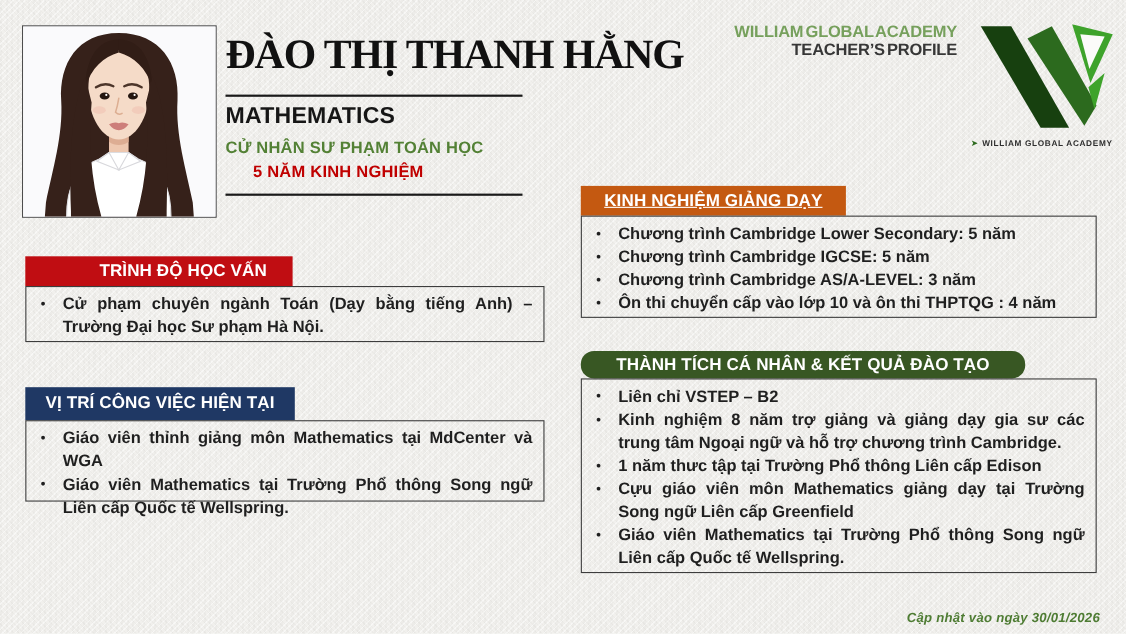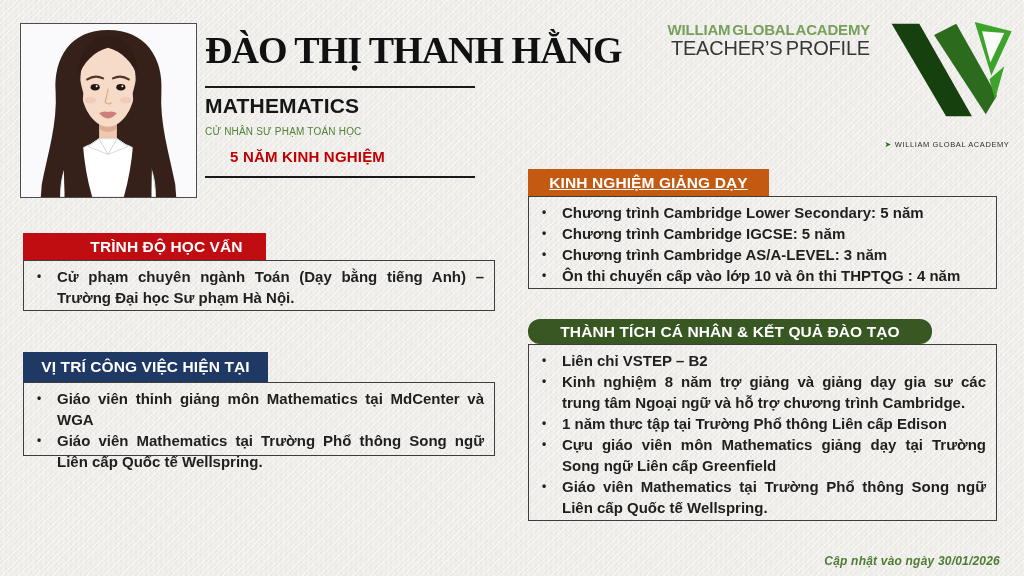--- a/index.html
+++ b/index.html
@@ -18,30 +18,30 @@
   .photo svg{display:block; width:100%; height:100%;}
   
   .name{position:absolute; left:205px; top:28px; width:620px;
         font-family:"Liberation Serif","DejaVu Serif",serif;
         font-weight:bold; font-size:38px; letter-spacing:-1px; color:#111;
         white-space:nowrap;}
   .rule{position:absolute; left:205px; width:270px; height:2px; background:#1a1a1a;}
   .rule-top{top:86px;}
   .rule-bottom{top:176px;}
   .subject{position:absolute; left:205px; top:94px; font-size:21px; font-weight:bold; color:#161616; letter-spacing:.2px;}
-  .degree{position:absolute; left:205px; top:126px; font-size:10px; font-weight:normal; letter-spacing:.2px;}
+  .degree{position:absolute; left:205px; top:126px; font-size:15px; font-weight:bold; letter-spacing:.2px;}
   .expline{position:absolute; left:205px; top:148px; font-size:15px; font-weight:bold; letter-spacing:.2px;margin-left:25px;}
   
   .brand{position:absolute; left:560px; top:22px; width:310px; text-align:right; line-height:1.05;}
   .brand-academy{font-size:15px; font-weight:bold; letter-spacing:-.2px; word-spacing:-2px;}
-  .brand-profile{font-size:20px; font-weight:normal; color:#373737; letter-spacing:-.2px; word-spacing:-2px;text-align:right;}
+  .brand-profile{font-size:15px; font-weight:bold; color:#373737; letter-spacing:-.2px; word-spacing:-2px;text-align:right;}
   
   .logo{position:absolute; left:878px; top:22px; width:138px; text-align:center;}
   .logo svg{display:block; width:138px; height:96px; margin:0 auto;}
-  .logo-caption{margin-top:22px; font-size:7.5px; font-weight:normal; letter-spacing:.6px; color:#2e2e2e; white-space:nowrap;}
+  .logo-caption{margin-top:8px; font-size:7.5px; font-weight:bold; letter-spacing:.6px; color:#2e2e2e; white-space:nowrap;}
   .logo-caption .arr{color:#2c6a1e; margin-right:3px; font-size:8px;}
   
   .panel{position:absolute;}
   .panel-header{box-sizing:border-box; color:#fff; font-weight:bold; font-size:15.5px;
                 display:flex; align-items:center; justify-content:center; letter-spacing:.1px;}
   .panel-body{box-sizing:border-box; border:1.5px solid #3d3d3d; background:transparent;
               padding:5px 10px 4px 0; color:#1f1f1f; font-weight:bold; font-size:15px; line-height:21px;}
   .p-education{left:23px; top:233px; width:472px;}
   .p-education .panel-header{width:243px; height:27px;}
   .p-education .panel-body{width:472px; height:51px;}

